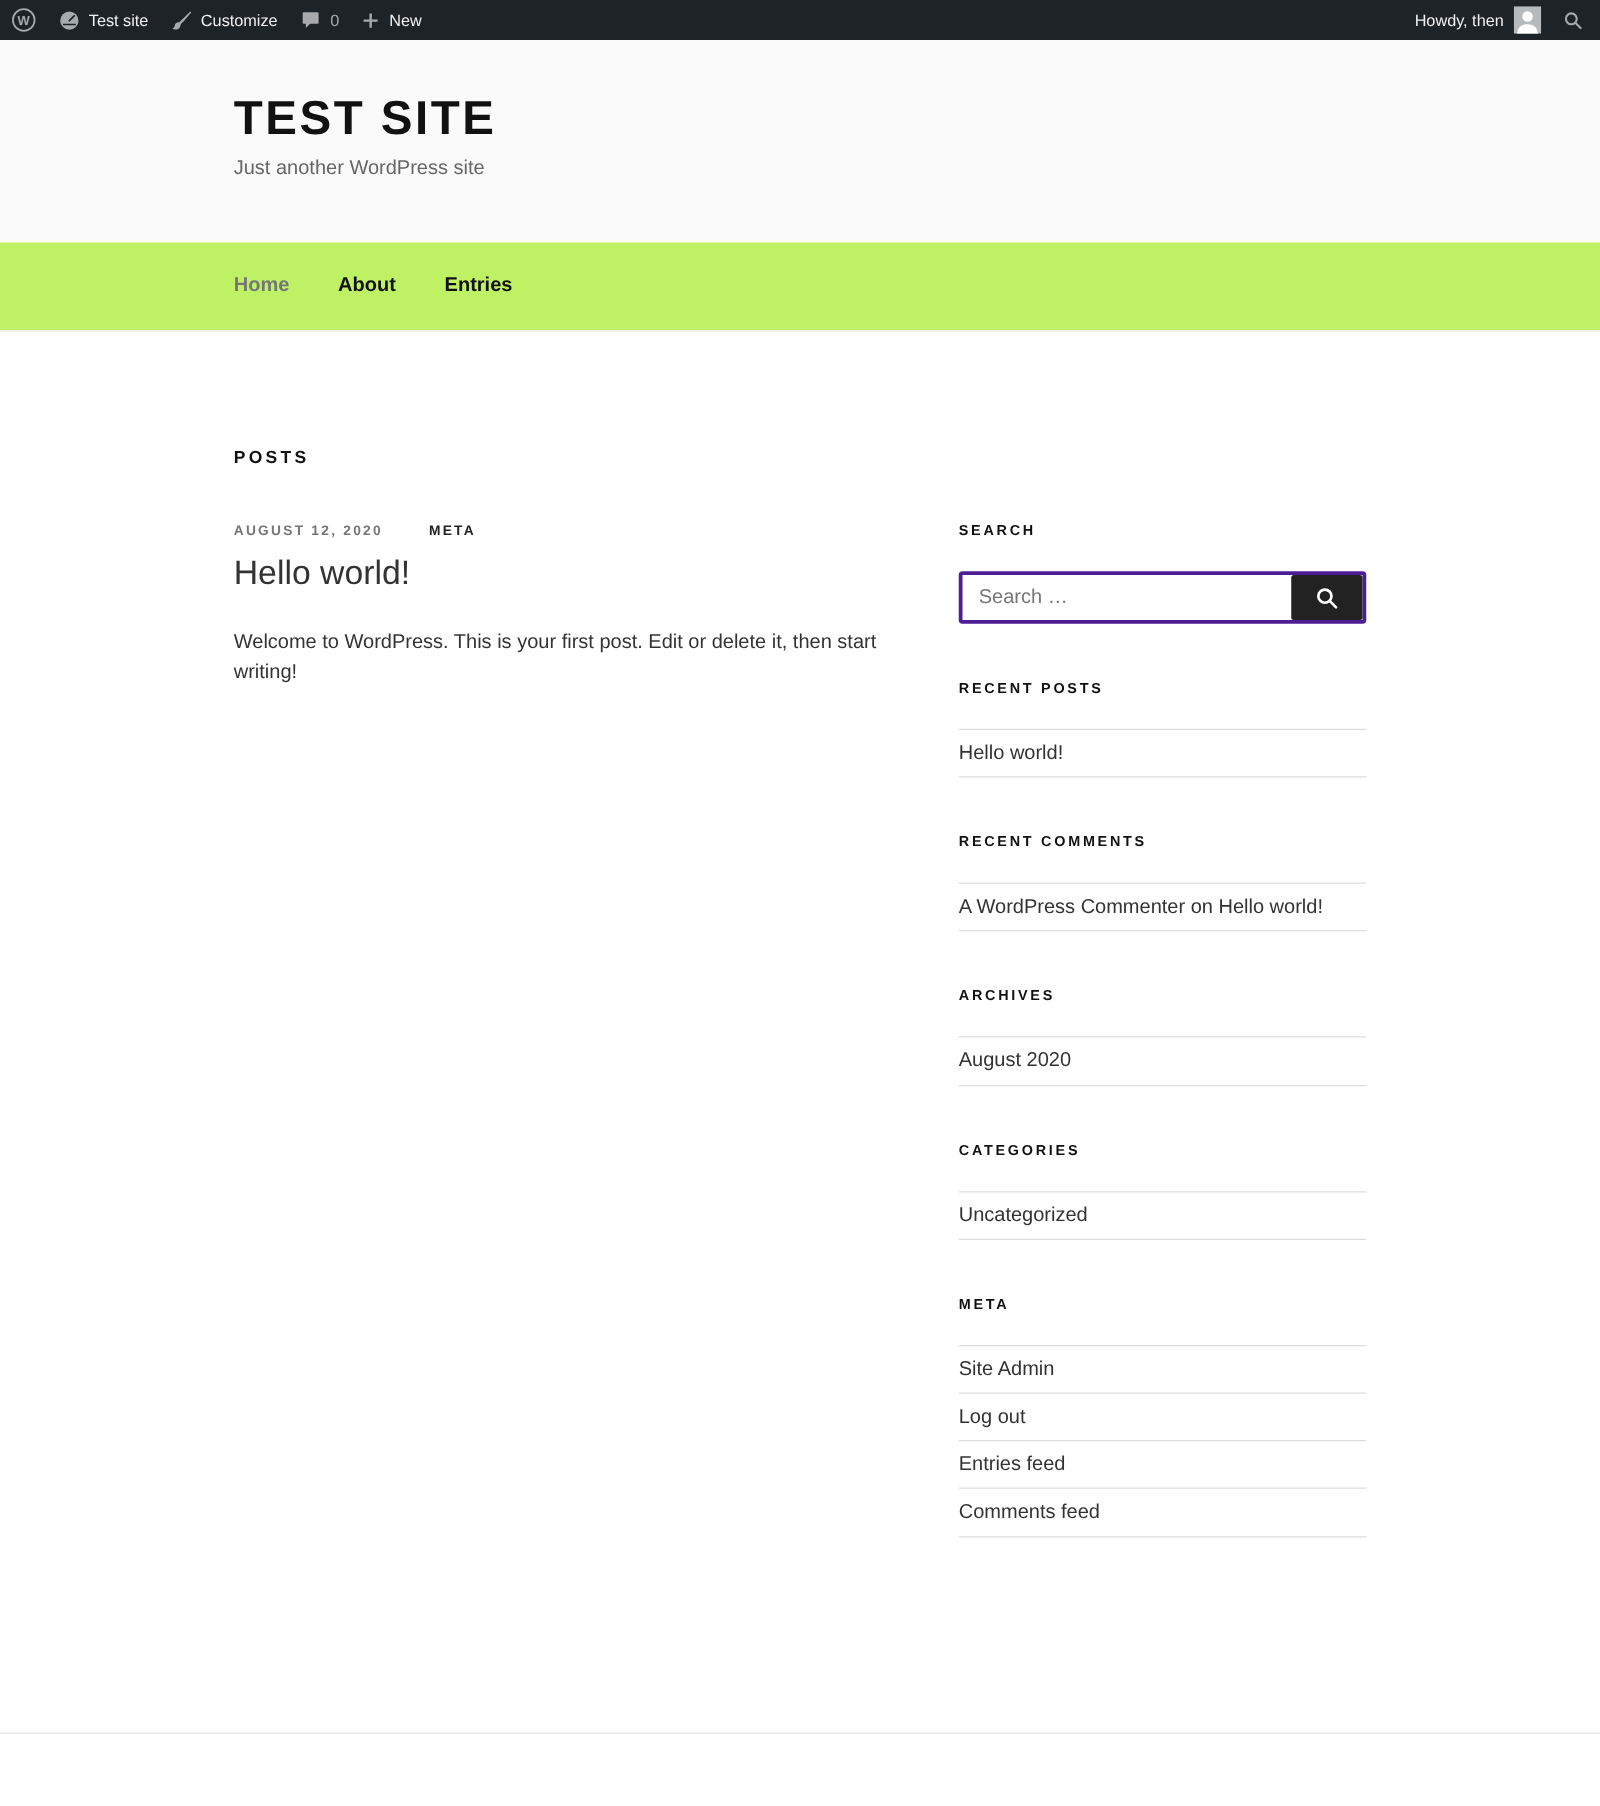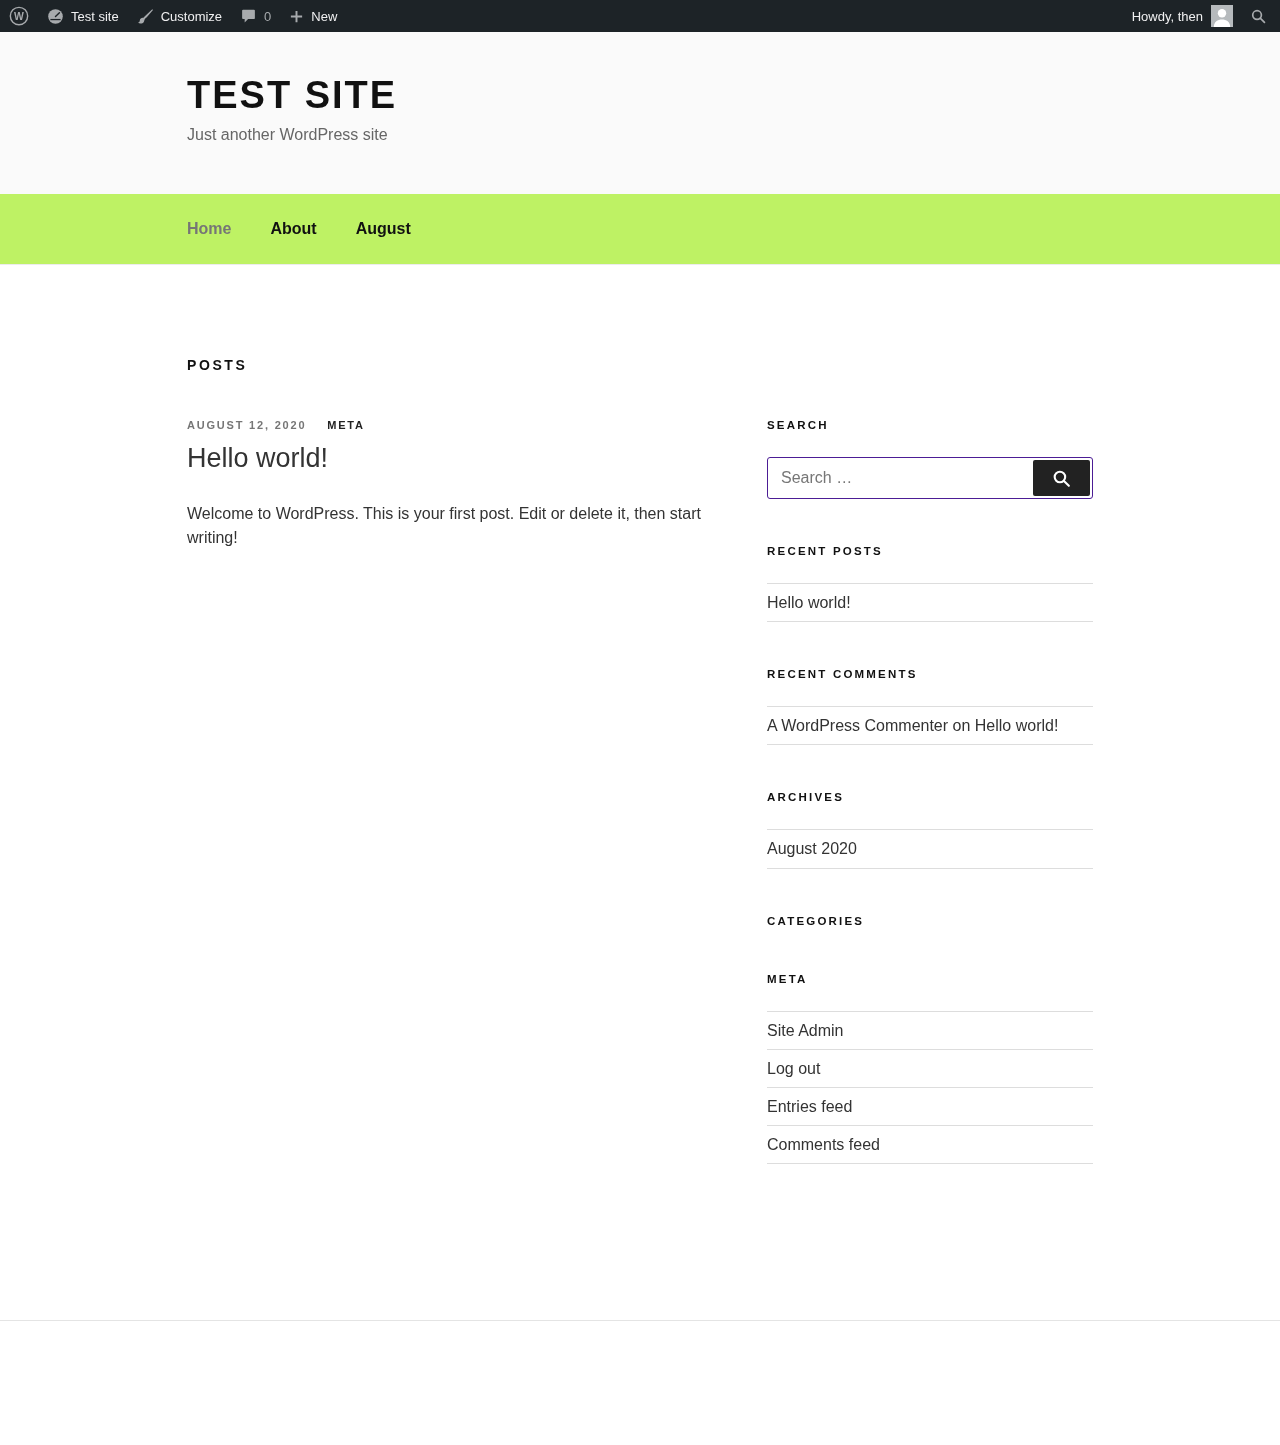--- a/index.html
+++ b/index.html
@@ -41,38 +41,38 @@
   .site-main { padding: 92px 0 110px; }
   .page-heading {
     margin: 0 0 46px; font-size: 14px; font-weight: 700;
     letter-spacing: 2.6px; color: #111;
   }
   .content-row { display: flex; justify-content: space-between; }
   .col-main { width: 525px; }
   .col-sidebar { width: 326px; margin-left: 34px; }
 
   .entry-meta { font-size: 11px; font-weight: 700; letter-spacing: 1.8px; }
-  .entry-date { color: #767676; margin-right: 16px; cursor: pointer; }
+  .entry-date { color: #767676; margin-right: 32px; cursor: pointer; }
   .edit-link { color: #222; cursor: pointer; }
   .entry-title { margin: 12px 0 0; font-size: 27px; font-weight: 400; color: #333; cursor: pointer; }
   .entry-body { margin: 28px 0 0; font-size: 16px; line-height: 1.5; color: #333; }
 
   
   .widget { margin-bottom: 46px; }
   .widget-title {
     margin: 0 0 26px; font-size: 11.5px; font-weight: 700;
     letter-spacing: 2.2px; color: #111;
   }
   .widget-list { list-style: none; margin: 0; padding: 0; border-top: 1px solid #ddd; }
   .widget-list li { border-bottom: 1px solid #ddd; padding: 9px 0; font-size: 16px; line-height: 1.2; }
   .widget-list a { color: #333; cursor: pointer; }
 
   .search-form { position: relative; }
   .search-input {
-    width: 100%; height: 42px; border: 1px solid #4c1d95; border-radius: 3px;
+    width: 100%; height: 42px; border: 3px solid #4c1d95; border-radius: 3px;
     background: #fff; padding: 0 68px 0 13px; font-size: 16px; color: #333;
     font-family: "Liberation Sans", sans-serif;
   }
   .search-input::placeholder { color: #767676; opacity: 1; }
   .search-button {
     position: absolute; top: 3px; right: 3px; bottom: 3px; width: 57px;
     background: #222; border: none; border-radius: 2px; cursor: pointer;
     display: flex; align-items: center; justify-content: center; padding: 0;
   }
 
@@ -153,21 +153,21 @@
   <div class="container">
     <h1 class="site-title">TEST SITE</h1>
     <p class="site-tagline">Just another WordPress site</p>
   </div>
 </header>
 
 <nav class="site-nav">
   <div class="container nav-inner">
     <a class="nav-item current">Home</a>
     <a class="nav-item">About</a>
-    <a class="nav-item">August</a>
+    <a class="nav-item">Entries</a>
   </div>
 </nav>
 
 <div class="site-main">
   <div class="container">
     <h2 class="page-heading">POSTS</h2>
     <div class="content-row">
 
       <main class="col-main">
         <article>
@@ -213,20 +213,23 @@
 
         <section class="widget">
           <h2 class="widget-title">ARCHIVES</h2>
           <ul class="widget-list">
             <li><a>August 2020</a></li>
           </ul>
         </section>
 
         <section class="widget">
           <h2 class="widget-title">CATEGORIES</h2>
+          <ul class="widget-list">
+            <li><a>Uncategorized</a></li>
+          </ul>
         </section>
 
         <section class="widget">
           <h2 class="widget-title">META</h2>
           <ul class="widget-list">
             <li><a>Site Admin</a></li>
             <li><a>Log out</a></li>
             <li><a>Entries feed</a></li>
             <li><a>Comments feed</a></li>
           </ul>

